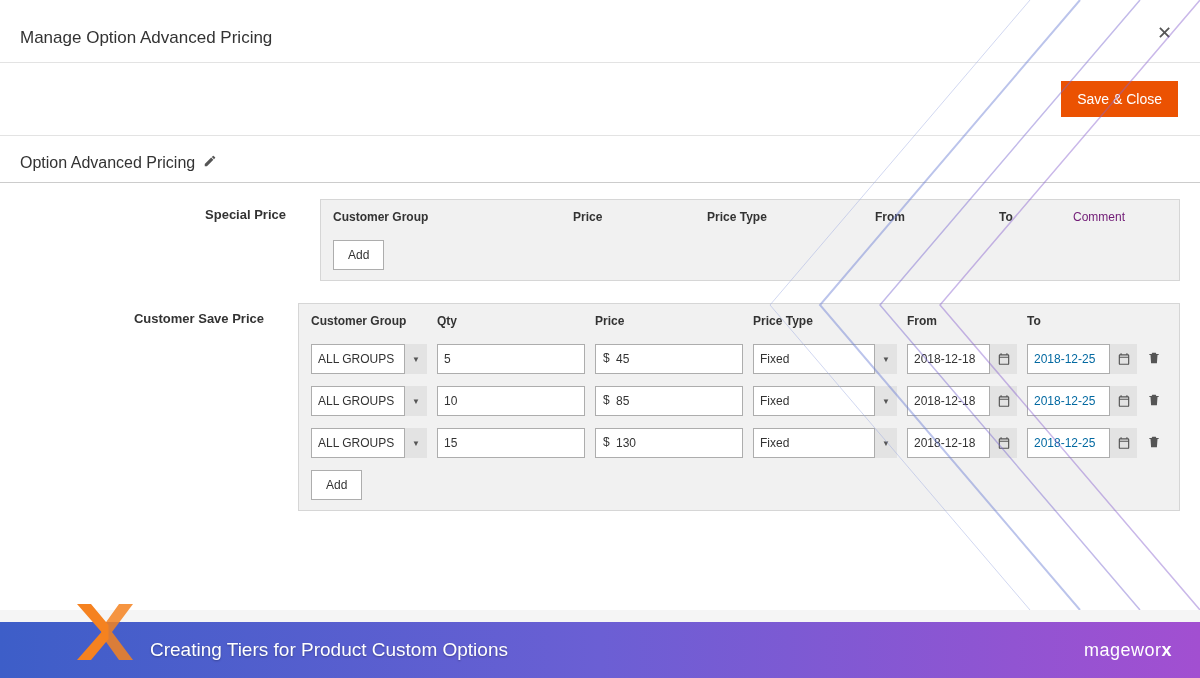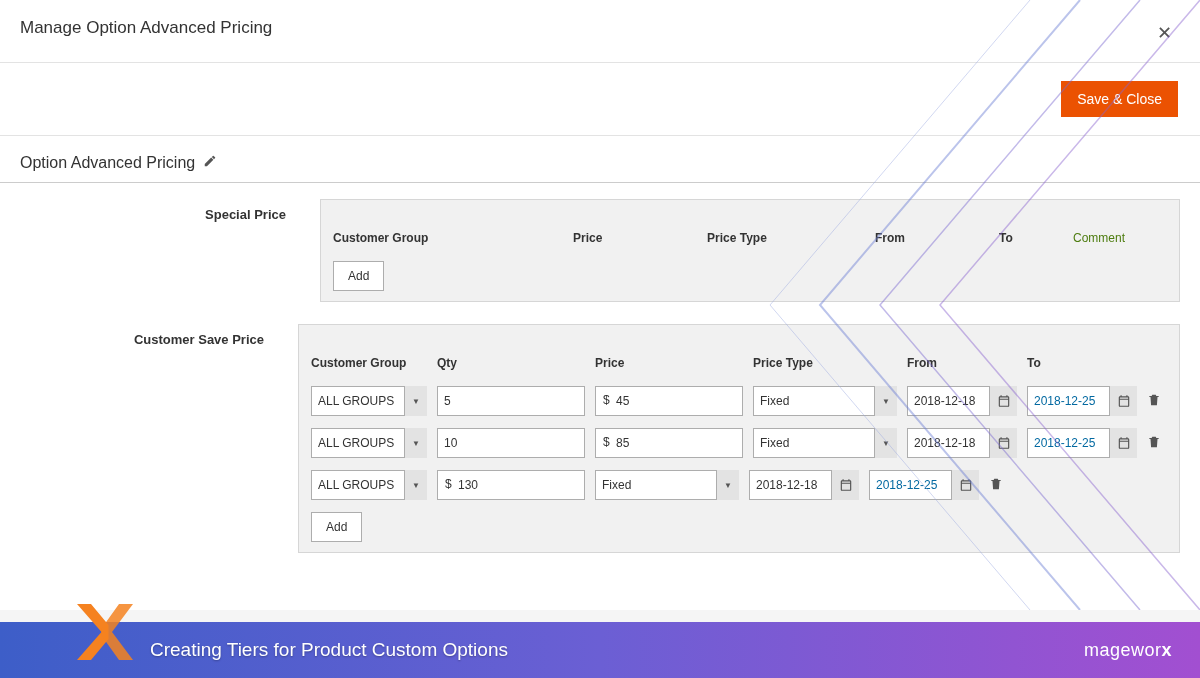--- a/index.html
+++ b/index.html
@@ -1,43 +1,43 @@
 <!DOCTYPE html>
 <html><head>
 <meta charset="utf-8">
 <style>
 * { box-sizing: border-box; margin: 0; padding: 0; }
 body { font-family: 'Segoe UI', Arial, sans-serif; font-size: 13px; color: #333; background: #f5f5f5; width: 1200px; height: 678px; overflow: hidden; position: relative; }
 .modal { background: #fff; width: 100%; height: 610px; position: relative; }
-.modal-header { padding: 18px 20px 14px; border-bottom: 1px solid #e3e3e3; display: flex; justify-content: space-between; align-items: flex-start; }
+.modal-header { padding: 18px 20px 14px; border-bottom: 1px solid #e3e3e3; display: flex; justify-content: space-between; align-items: flex-end; }
 .modal-title { font-size: 17px; font-weight: 400; color: #333; }
 .close-btn { font-size: 18px; color: #555; cursor: pointer; padding: 4px 8px; }
 .action-bar { padding: 18px 22px; display: flex; justify-content: flex-end; border-bottom: 1px solid #e3e3e3; }
 .save-close { background: #eb5202; color: #fff; border: none; padding: 10px 16px; font-size: 14px; cursor: pointer; }
 .section-title { padding: 18px 20px 10px; font-size: 16px; color: #333; display: flex; align-items: center; gap: 8px; border-bottom: 1px solid #ccc; margin-bottom: 6px; }
 .edit-icon svg { width: 14px; height: 14px; fill: #555; }
 .content { padding: 10px 20px; }
 .row-block { display: flex; margin-bottom: 22px; }
 .row-label { width: 300px; text-align: right; padding-right: 34px; font-weight: 600; color: #333; font-size: 13px; padding-top: 8px; }
 .grid-panel { flex: 1; background: #f1f1f1; border: 1px solid #d6d6d6; padding: 10px 12px; }
-.grid-header { display: flex; gap: 10px; padding-bottom: 10px; font-weight: 600; font-size: 12px; color: #333; margin-top: 21px; }
+.grid-header { display: flex; gap: 10px; padding-bottom: 10px; font-weight: 600; font-size: 12px; color: #333; }
 .data-row { display: flex; gap: 10px; padding: 6px 0; align-items: center; }
 .col-group { width: 116px; }
 .col-qty { width: 148px; }
 .col-price { width: 148px; }
 .col-ptype { width: 144px; }
 .col-from { width: 110px; }
 .col-to { width: 110px; }
 .col-del { width: 20px; }
 .sp-col-group { width: 230px; }
 .sp-col-price { width: 124px; }
 .sp-col-ptype { width: 158px; }
 .sp-col-from { width: 114px; }
 .sp-col-to { width: 64px; }
-.sp-col-comment { flex: 1; color: #4d7c0f; font-weight: 400; }
+.sp-col-comment { flex: 1; color: #701a75; font-weight: 400; }
 select, input[type=text] { width: 100%; height: 30px; border: 1px solid #adadad; background: #fff; padding: 0 6px; font-size: 12px; color: #333; font-family: inherit; }
 .select-wrap { position: relative; }
 .select-wrap select { appearance: none; padding-right: 22px; }
 .select-wrap::after { content: '▼'; position: absolute; right: 0; top: 0; width: 22px; height: 30px; background: #e3e3e3; border-left: 1px solid #adadad; display: flex; align-items: center; justify-content: center; font-size: 8px; color: #555; pointer-events: none; }
 .price-wrap { position: relative; }
 .price-wrap .cur { position: absolute; left: 8px; top: 7px; font-size: 12px; color: #333; }
 .price-wrap input { padding-left: 20px; }
 .date-wrap { position: relative; }
 .date-wrap input { padding-right: 28px; }
 .date-wrap .cal { position: absolute; right: 0; top: 0; width: 28px; height: 30px; background: #e3e3e3; border-left: 1px solid #adadad; display: flex; align-items: center; justify-content: center; }
@@ -139,20 +139,21 @@
                   <svg viewBox="0 0 24 24">
                     <path d="M19 4h-1V2h-2v2H8V2H6v2H5a2 2 0 0 0-2 2v14a2 2 0 0 0 2 2h14a2 2 0 0 0 2-2V6a2 2 0 0 0-2-2zm0 16H5V10h14v10zM5 8V6h14v2H5z"></path>
                   </svg>
                 </span></div>
               <div class="col-del trash"><svg viewBox="0 0 24 24">
                   <path d="M6 7h12l-1 14H7L6 7zm3-4h6l1 2h4v2H4V5h4l1-2z"></path>
                 </svg></div>
             </div>
             <div class="data-row">
               <div class="col-group select-wrap"><select><option>ALL GROUPS</option></select></div>
+              <div class="col-qty"><input type="text" value="15" style=""></div>
               <div class="col-price price-wrap"><span class="cur">$</span><input type="text" value="130" style=""></div>
               <div class="col-ptype select-wrap"><select><option>Fixed</option></select></div>
               <div class="col-from date-wrap"><input type="text" value="2018-12-18" style=""><span class="cal">
                   <svg viewBox="0 0 24 24">
                     <path d="M19 4h-1V2h-2v2H8V2H6v2H5a2 2 0 0 0-2 2v14a2 2 0 0 0 2 2h14a2 2 0 0 0 2-2V6a2 2 0 0 0-2-2zm0 16H5V10h14v10zM5 8V6h14v2H5z"></path>
                   </svg>
                 </span></div>
               <div class="col-to date-wrap"><input class="dim" type="text" value="2018-12-25" style=""><span class="cal">
                   <svg viewBox="0 0 24 24">
                     <path d="M19 4h-1V2h-2v2H8V2H6v2H5a2 2 0 0 0-2 2v14a2 2 0 0 0 2 2h14a2 2 0 0 0 2-2V6a2 2 0 0 0-2-2zm0 16H5V10h14v10zM5 8V6h14v2H5z"></path>

